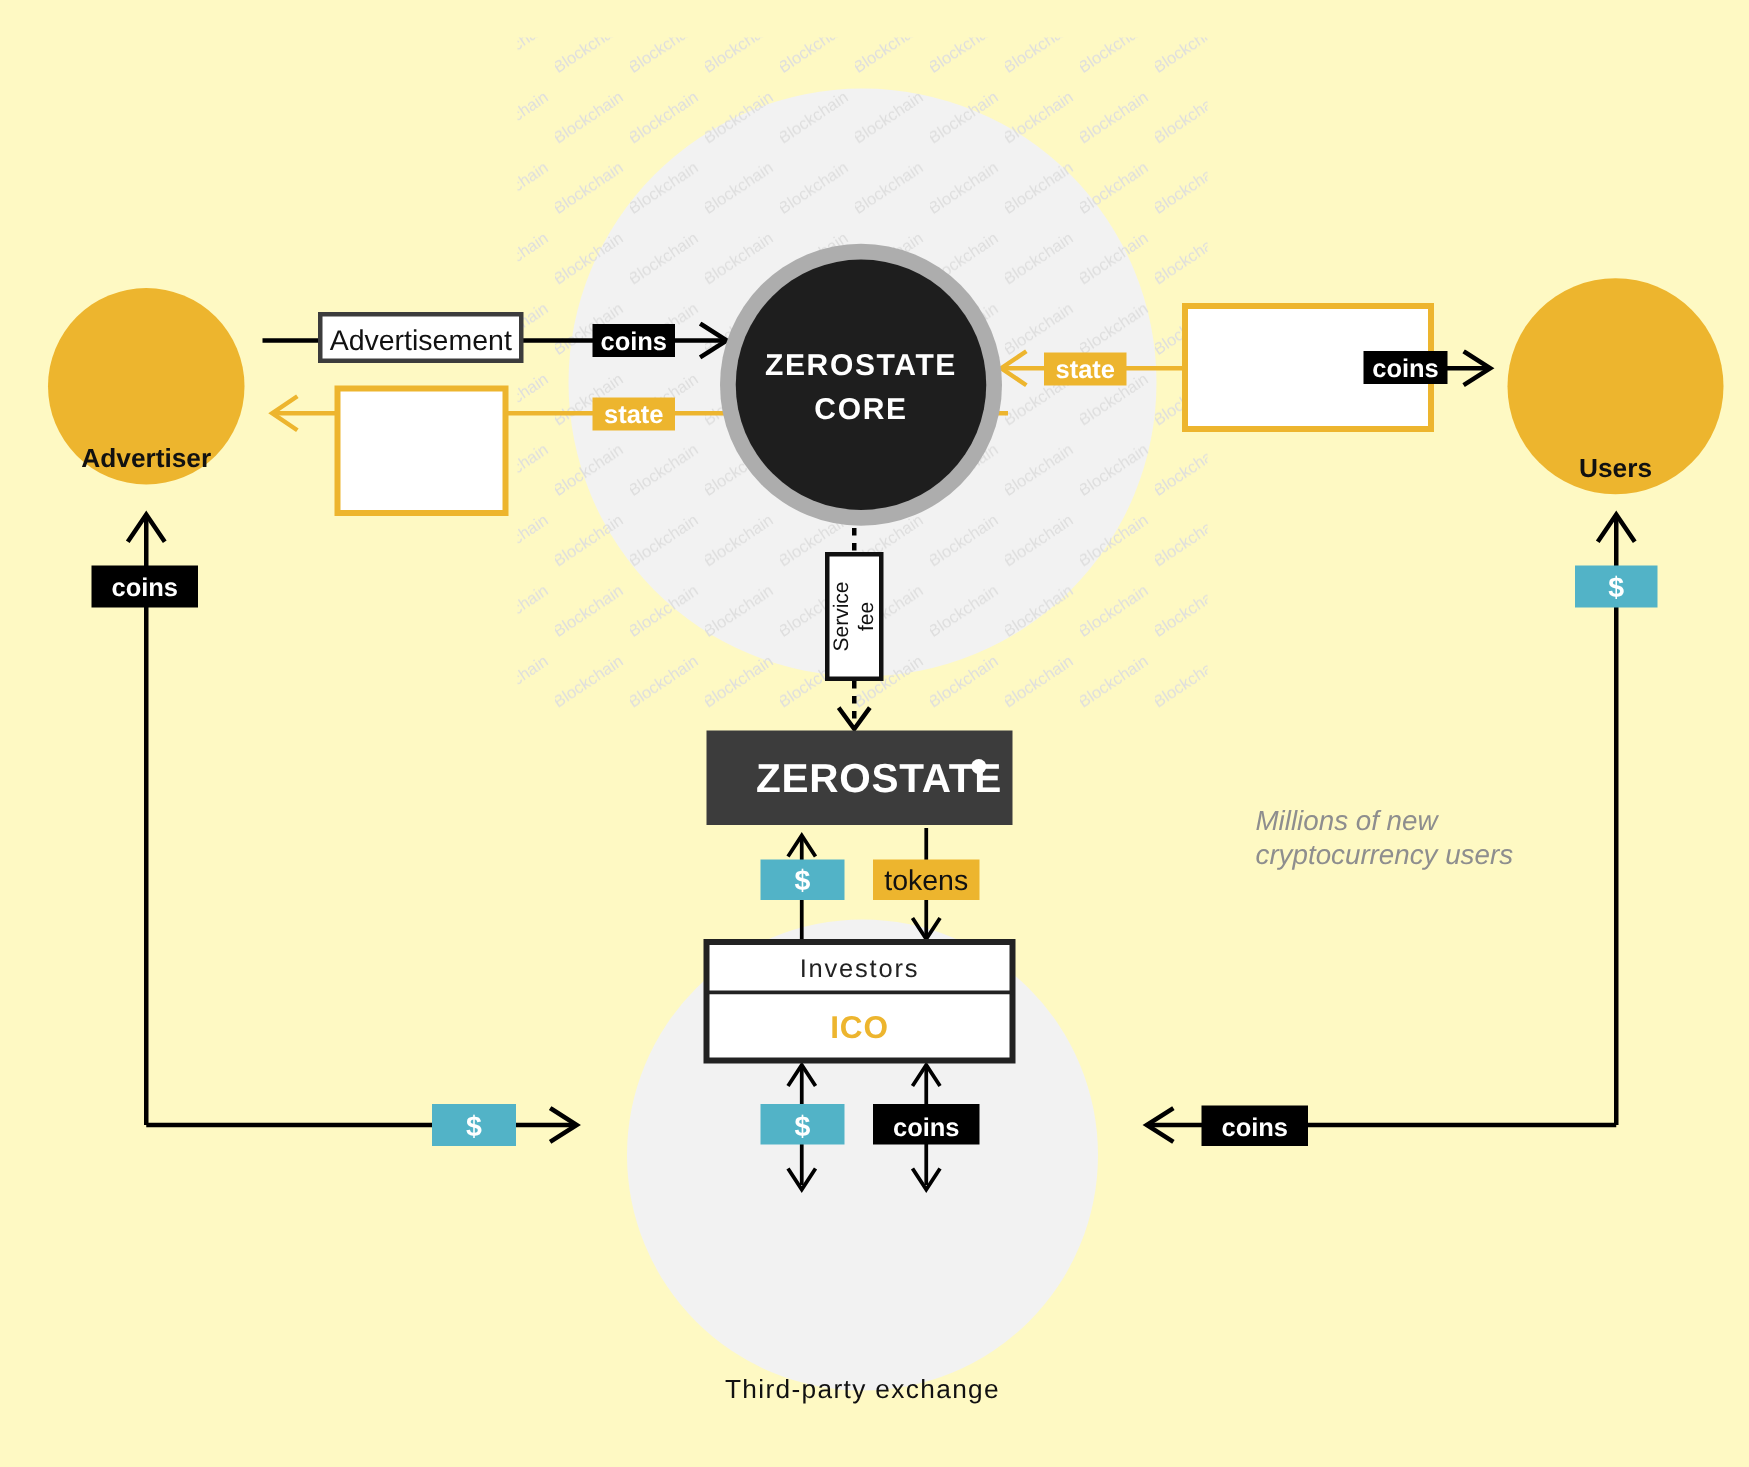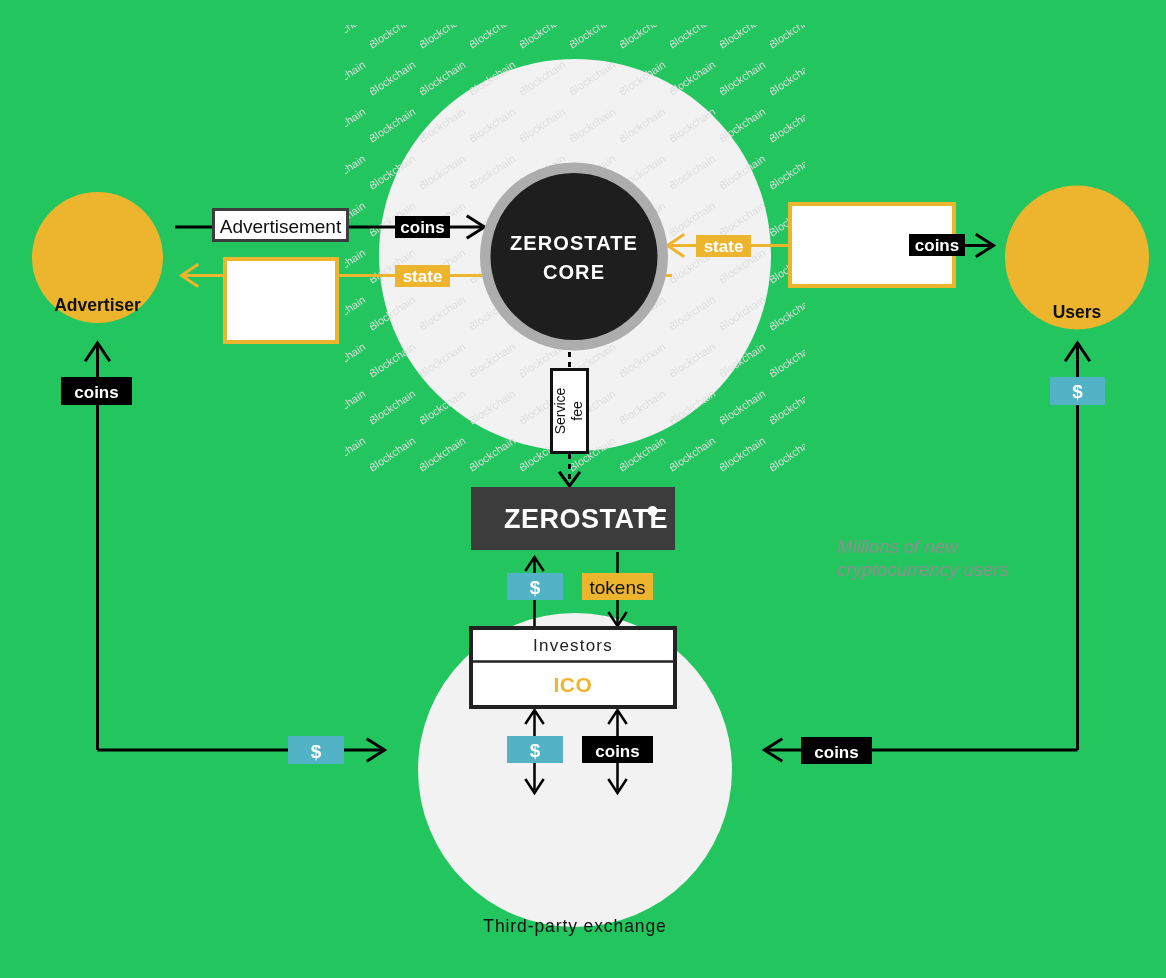--- a/index.html
+++ b/index.html
@@ -1,18 +1,18 @@
 <!DOCTYPE html>
 <html><head>
 <meta charset="utf-8">
 <style>
   html,body{margin:0;padding:0;background:#ffffff;}
   body{width:1166px;height:978px;overflow:hidden;
        font-family:"Liberation Sans",sans-serif;}
-  #stage{position:relative;width:1166px;height:978px;background:#22c55e;overflow:hidden;}
+  #stage{position:relative;width:1166px;height:978px;background:#fef9c3;overflow:hidden;}
   #scene{position:absolute;left:0;top:0;}
   text{font-family:"Liberation Sans",sans-serif;}
   .wm{font-family:"Liberation Sans",sans-serif;font-size:11px;fill:#dedede;}
 </style>
 </head>
 <body>
 
 <div id="stage">
 <svg id="scene" width="1166" height="978" viewBox="0 0 1166 978" xmlns="http://www.w3.org/2000/svg">
   <defs>

